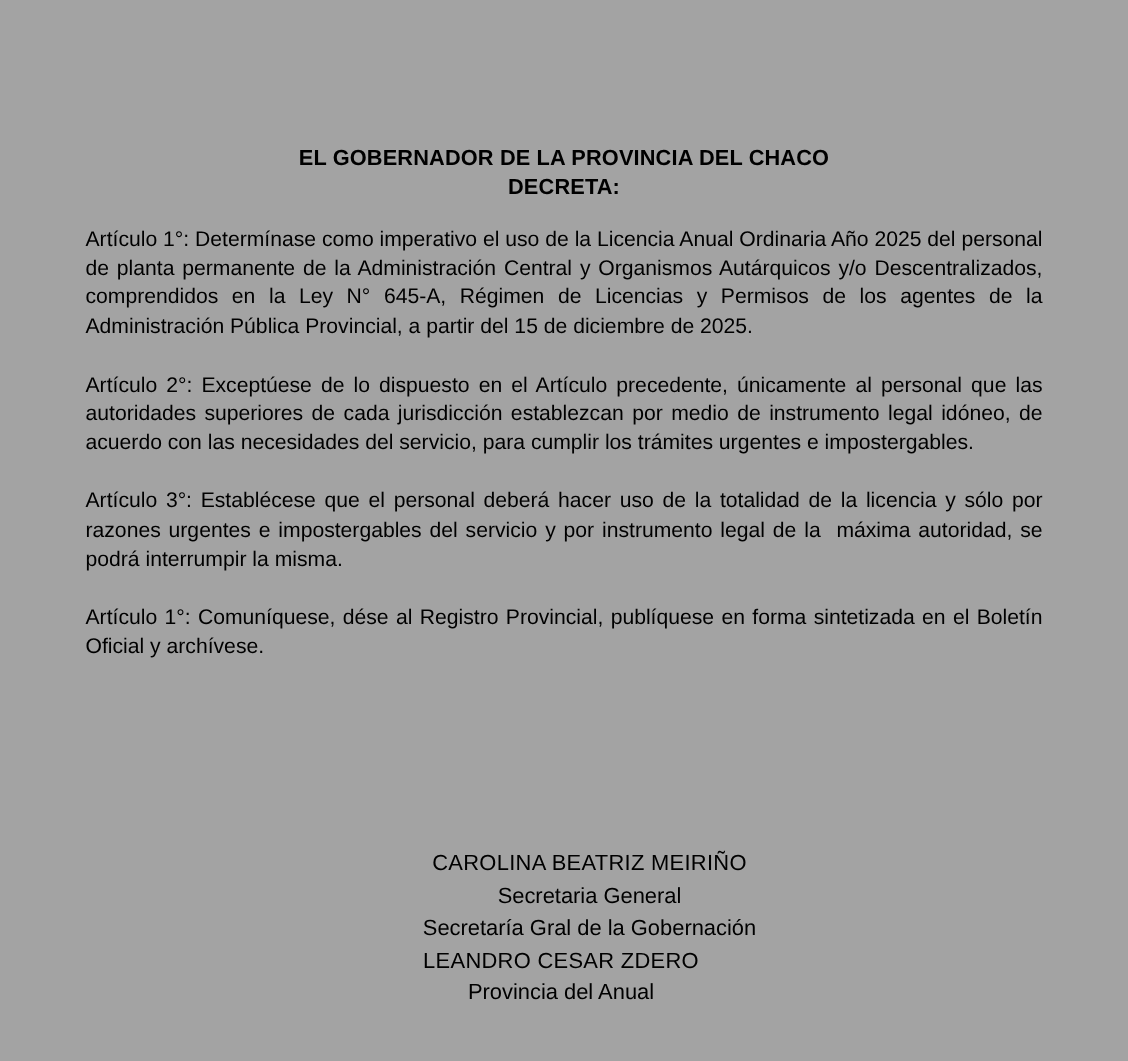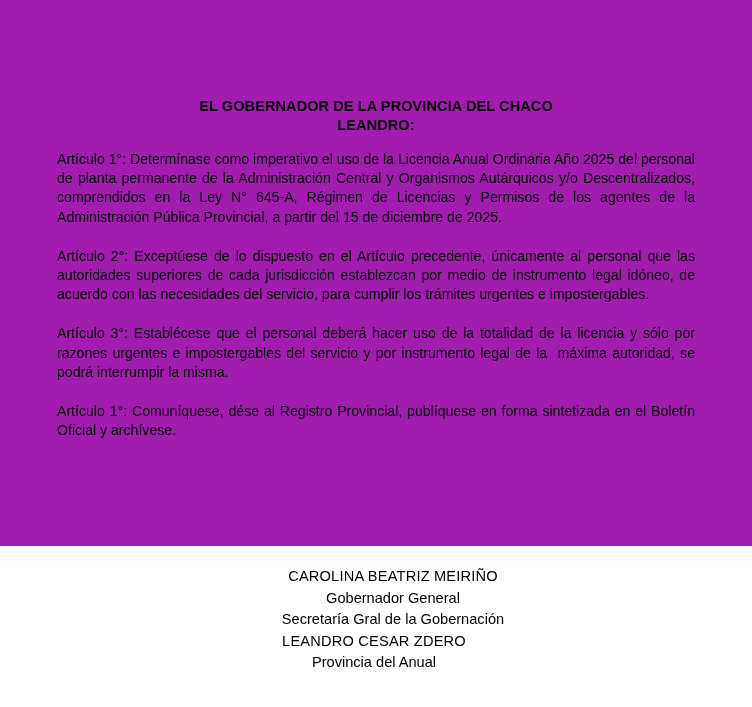--- a/index.html
+++ b/index.html
@@ -11,23 +11,23 @@
   body {
     width: 752px;
     height: 707px;
     font-family: "Liberation Sans", sans-serif;
     color: #000000;
     overflow: hidden;
   }
   .page {
     position: relative;
     width: 752px;
-    height: 546px;
+    height: 707px;
     box-sizing: border-box;
-    background: #a21caf;
+    background: #a3a3a3;
   }
 
   
   .heading {
     position: absolute;
     left: 0;
     top: 97px;
     width: 752px;
     text-align: center;
     font-weight: bold;
@@ -82,40 +82,40 @@
     display: block;
   }
 </style>
 </head>
 <body>
 
 <div class="page">
 
   <div class="heading">
     <span class="line">EL GOBERNADOR DE LA PROVINCIA DEL CHACO</span>
-    <span class="line">LEANDRO:</span>
+    <span class="line">DECRETA:</span>
   </div>
 
   <div class="body-block">
 
     <p class="article"><span class="art-label">Artículo 1°:</span><span> Determínase como imperativo el uso de la Licencia Anual Ordinaria Año 2025 del personal de planta permanente de la Administración Central y Organismos Autárquicos y/o Descentralizados, comprendidos en la Ley N° 645-A, Régimen de Licencias y Permisos de los agentes de la Administración Pública Provincial, a partir del 15 de diciembre de 2025.</span></p>
 
     <p class="article"><span class="art-label">Artículo 2°:</span><span> Exceptúese de lo dispuesto en el Artículo precedente, únicamente al personal que las autoridades superiores de cada jurisdicción establezcan por medio de instrumento legal idóneo, de acuerdo con las necesidades del servicio, para cumplir los trámites urgentes e impostergables.</span></p>
 
     <p class="article"><span class="art-label">Artículo 3°:</span><span> Establécese que el personal deberá hacer uso de la totalidad de la licencia y sólo por razones urgentes e impostergables del servicio y por instrumento legal de la  máxima autoridad, se podrá interrumpir la misma.</span></p>
 
     <p class="article"><span class="art-label">Artículo 1°:</span><span> Comuníquese, dése al Registro Provincial, publíquese en forma sintetizada en el Boletín Oficial y archívese.</span></p>
 
   </div>
 
   <div class="signatures">
 
     <div class="sig-col left">
       <span class="sig-name">CAROLINA BEATRIZ MEIRIÑO</span>
-      <span class="sig-role">Gobernador General</span>
+      <span class="sig-role">Secretaria General</span>
       <span class="sig-org">Secretaría Gral de la Gobernación</span>
     </div>
 
     <div class="sig-col right">
       <span class="sig-name">LEANDRO CESAR ZDERO</span>
       <span class="sig-org">Provincia del Anual</span>
     </div>
 
   </div>
 

